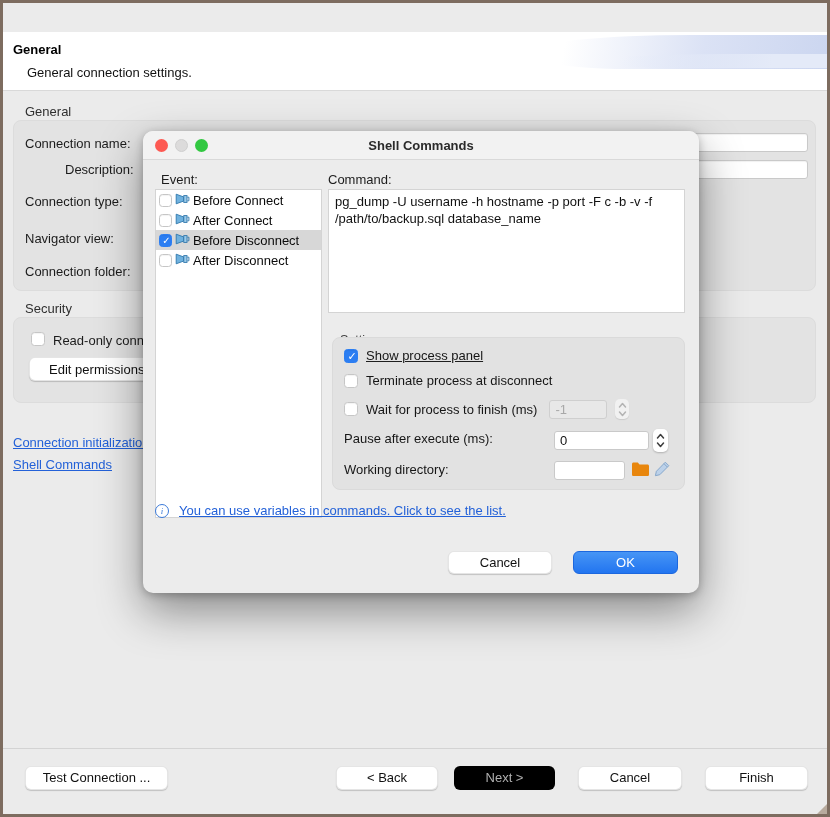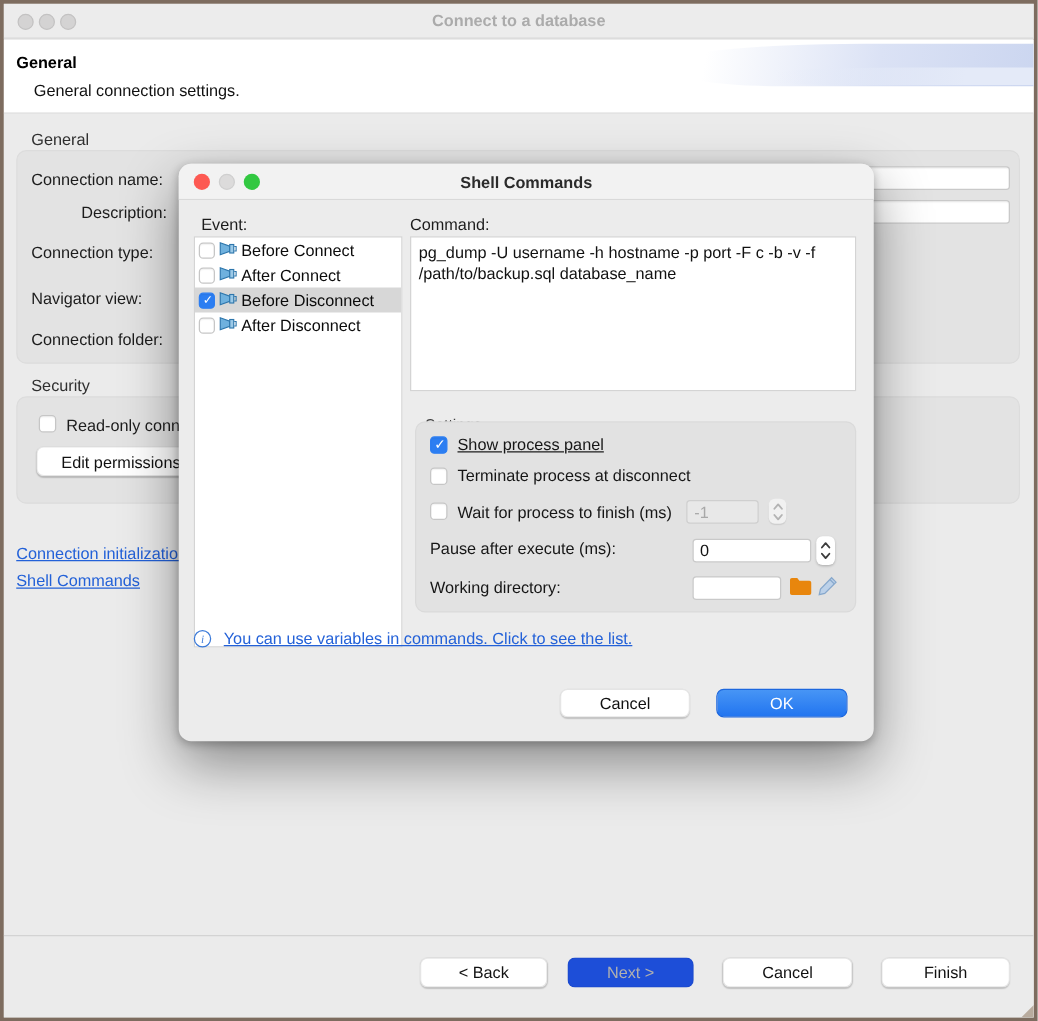--- a/index.html
+++ b/index.html
@@ -25,21 +25,21 @@
 
   
   .content { position:absolute; left:0; top:88px; right:0; bottom:66px; background:#ebebeb; }
   .group-label { position:absolute; color:#2f2f2f; }
   .group-box { position:absolute; background:#e3e3e3; border:1px solid #dcdcdc; border-radius:8px; }
   .fld-label { position:absolute; color:#1c1c1c; }
   .txt-input { position:absolute; background:#fff; border:1px solid #c9c9c9; border-radius:3px; height:19px;
                box-shadow:inset 0 1px 1px rgba(0,0,0,.06); font:inherit; padding:0 5px; color:#111; }
   .mac-btn { position:absolute; background:#fff; border:1px solid rgba(0,0,0,.1); border-radius:6px;
              box-shadow:0 1px 1px rgba(0,0,0,.18); font:inherit; color:#111; text-align:center; cursor:default; }
-  .mac-btn.disabled { background:#1d4ed8; color:#b0b0b0; box-shadow:none; border-color:rgba(0,0,0,.04); }
+  .mac-btn.disabled { background:#000000; color:#b0b0b0; box-shadow:none; border-color:rgba(0,0,0,.04); }
   .link { position:absolute; color:#2361d8; text-decoration:underline; cursor:pointer; }
 
   
   .cb { display:inline-block; width:14px; height:14px; border-radius:3.5px; background:#fff;
         border:1px solid #c6c6c6; box-shadow:inset 0 1px 1px rgba(0,0,0,.05); vertical-align:middle;
         position:relative; flex:none; }
   .cb.checked { background:#2c7ef2; border-color:#2c7ef2; }
   .cb.checked::after { content:"✓"; position:absolute; left:0; top:-1px; width:14px; text-align:center;
         color:#fff; font-size:11px; font-weight:bold; line-height:15px; }
 
@@ -87,26 +87,20 @@
 
   .modal-btn { position:absolute; top:420px; height:23px; border-radius:6px; font:inherit; text-align:center; line-height:21px; cursor:default; }
   .btn-cancel { left:305px; width:104px; background:#fff; border:1px solid rgba(0,0,0,.1); box-shadow:0 1px 1px rgba(0,0,0,.18); color:#111; }
   .btn-ok { left:430px; width:105px; background:linear-gradient(#4795f5,#2275f0); border:1px solid #1c67de; color:#fff; }
 </style>
 </head>
 <body>
 
 <div class="frame">
 
-  <div class="titlebar">
-    <span class="tl-dot" style="left:11px"></span>
-    <span class="tl-dot" style="left:28px"></span>
-    <span class="tl-dot" style="left:45px"></span>
-    <div class="title">Connect to a database</div>
-  </div>
 
   <div class="wiz-header">
     <div class="swoosh-a"></div>
     <div class="swoosh-b"></div>
     <div class="h1">General</div>
     <div class="h2">General connection settings.</div>
   </div>
 
   <div class="content">
     <div class="group-label" style="left:22px; top:13px;">General</div>
@@ -126,20 +120,21 @@
     <div class="group-box" style="left:10px; top:226px; right:11px; height:86px;"></div>
     <span class="cb" style="position:absolute; left:28px; top:241px;"></span>
     <div class="fld-label" style="left:50px; top:242px;">Read-only connection</div>
     <button class="mac-btn" style="left:26px; top:266px; width:150px; height:24px;">Edit permissions ...</button>
 
     <a class="link" style="left:10px; top:344px;">Connection initialization</a>
     <a class="link" style="left:10px; top:366px;">Shell Commands</a>
   </div>
 
   <div class="footer">
+    <button class="mac-btn" style="left:22px; width:143px;">Test Connection ...</button>
     <button class="mac-btn" style="left:333px; width:102px;">&lt; Back</button>
     <button class="mac-btn disabled" style="left:451px; width:101px;">Next &gt;</button>
     <button class="mac-btn" style="left:575px; width:104px;">Cancel</button>
     <button class="mac-btn" style="left:702px; width:103px;">Finish</button>
     <div class="grip"></div>
   </div>
 
   <div class="modal">
     <div class="modal-titlebar">
       <span class="m-dot red" style="left:12px"></span>

